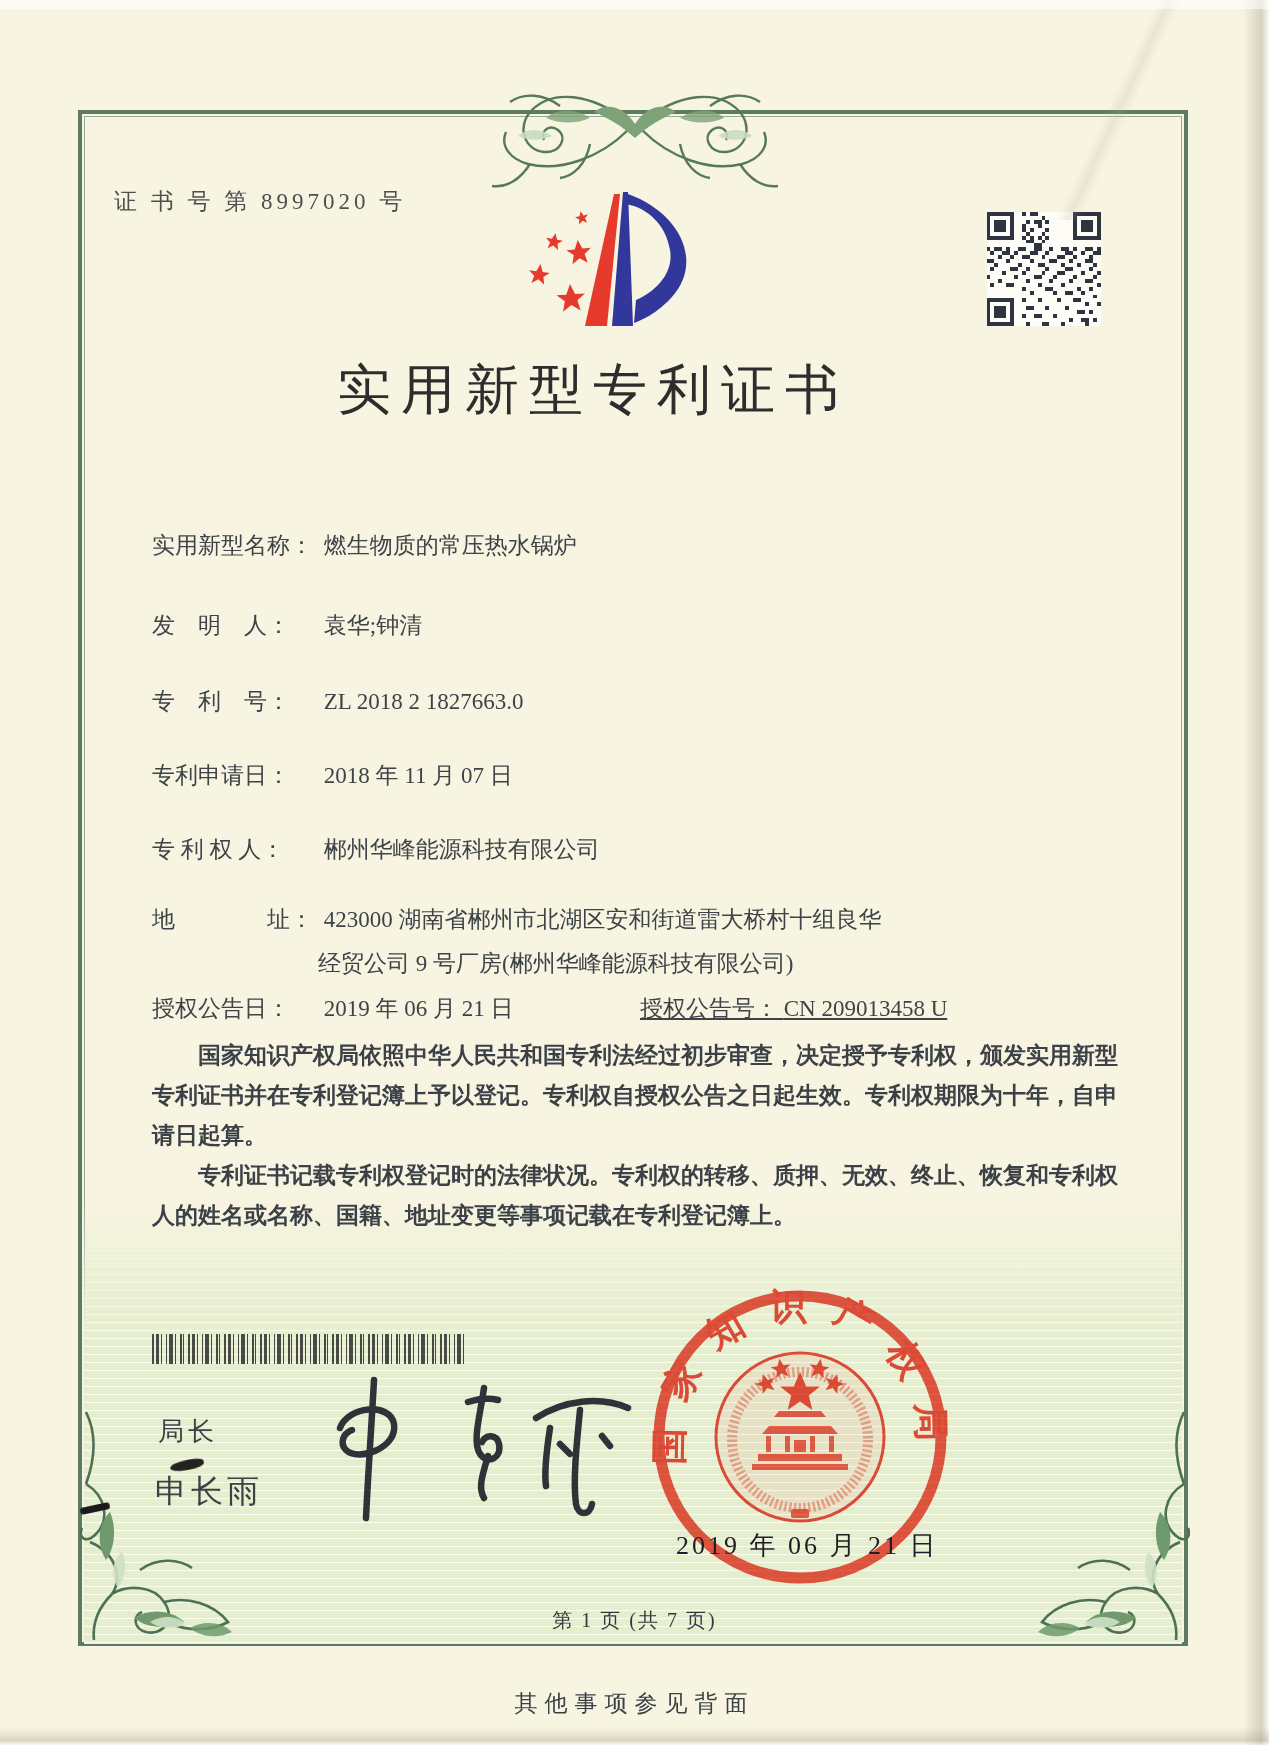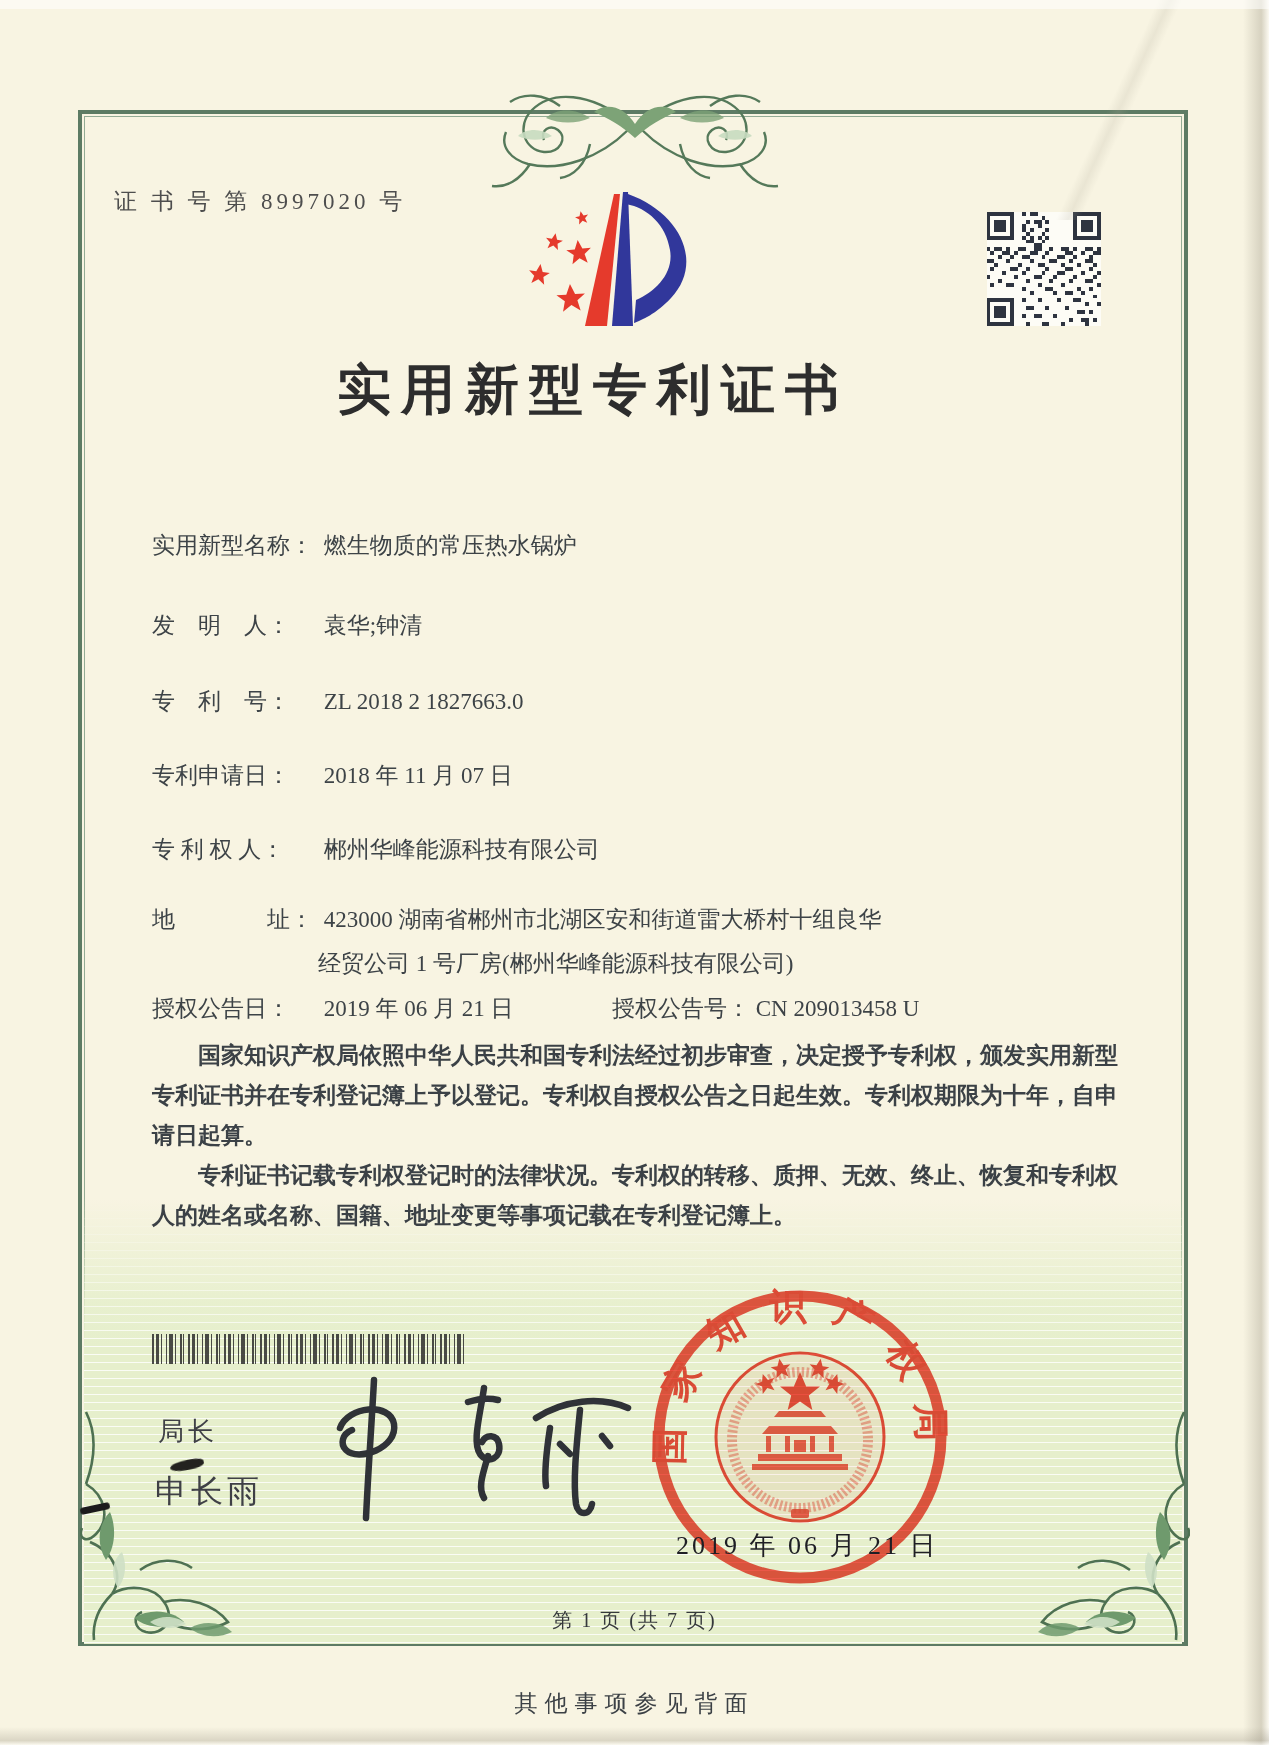--- a/index.html
+++ b/index.html
@@ -26,26 +26,26 @@
     background:linear-gradient(to bottom,rgba(229,239,203,0) 0,rgba(229,239,203,.85) 105px,#e6efcc 150px);}
   .green-zone .waves{position:absolute;inset:0;
     background:repeating-linear-gradient(to bottom,rgba(255,255,255,0) 0 4px,rgba(255,255,255,.8) 4px 5px,rgba(255,255,255,0) 5px 8px);
     -webkit-mask-image:linear-gradient(to bottom,transparent 0,black 150px);
     mask-image:linear-gradient(to bottom,transparent 0,black 150px);}
   
   .cert-number{left:114px;top:186px;font-size:23px;letter-spacing:4px;color:#4e4e4e;}
   .logo{left:455px;top:178px;width:250px;height:150px;}
   .qr{left:985px;top:212px;width:117px;height:114px;}
   .title{left:0;top:354px;width:1186px;text-align:center;
-    font-size:54px;font-weight:700;letter-spacing:10px;color:#2d2d2d;}
+    font-size:54px;font-weight:400;letter-spacing:10px;color:#2d2d2d;}
   
   .field-row{left:152px;font-size:23px;color:#3d4347;white-space:nowrap;}
   .field-label{display:inline-block;width:166px;}
   .addr-line2{left:318px;font-size:23px;color:#3d4347;}
-  .grant2{position:absolute;left:460px;top:0;white-space:nowrap;}
+  .grant2{position:absolute;left:488px;top:0;white-space:nowrap;text-decoration:underline;}
   
   .paras{left:152px;top:1036px;width:966px;font-size:23px;line-height:40px;
     color:#3b4146;text-align:justify;font-weight:bold;}
   .paras p{margin:0;text-indent:2em;}
   
   .barcode{left:152px;top:1334px;width:312px;height:30px;opacity:.85;
     background:repeating-linear-gradient(90deg,
       #2c2c2c 0 2px,transparent 2px 4px,
       #2c2c2c 4px 7px,transparent 7px 9px,
       #2c2c2c 9px 10px,transparent 10px 14px,
@@ -205,21 +205,21 @@
     <span class="field-value">2018 年 11 月 07 日</span>
   </div>
   <div class="abs field-row" style="top:834px">
     <span class="field-label">专 利 权 人：</span>
     <span class="field-value">郴州华峰能源科技有限公司</span>
   </div>
   <div class="abs field-row" style="top:904px">
     <span class="field-label">地　　　　址：</span>
     <span class="field-value">423000  湖南省郴州市北湖区安和街道雷大桥村十组良华</span>
   </div>
-  <div class="abs addr-line2" style="top:948px">经贸公司 1 号厂房(郴州华峰能源科技有限公司)</div>
+  <div class="abs addr-line2" style="top:948px">经贸公司 9 号厂房(郴州华峰能源科技有限公司)</div>
   <div class="abs field-row" style="top:993px">
     <span class="field-label">授权公告日：</span>
     <span class="field-value">2019 年 06 月 21 日</span>
     <span class="grant2">
       <span>授权公告号：</span>
       <span>CN 209013458 U</span>
     </span>
   </div>
 
   <div class="abs paras">

